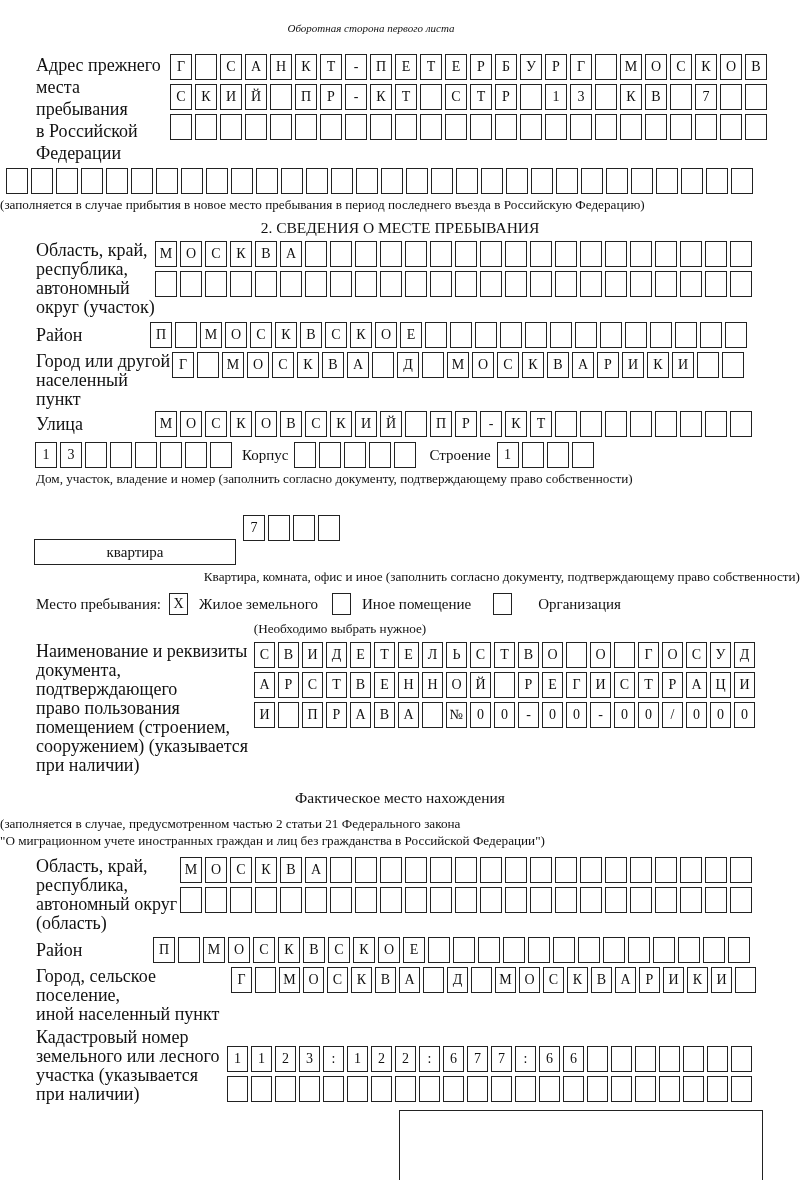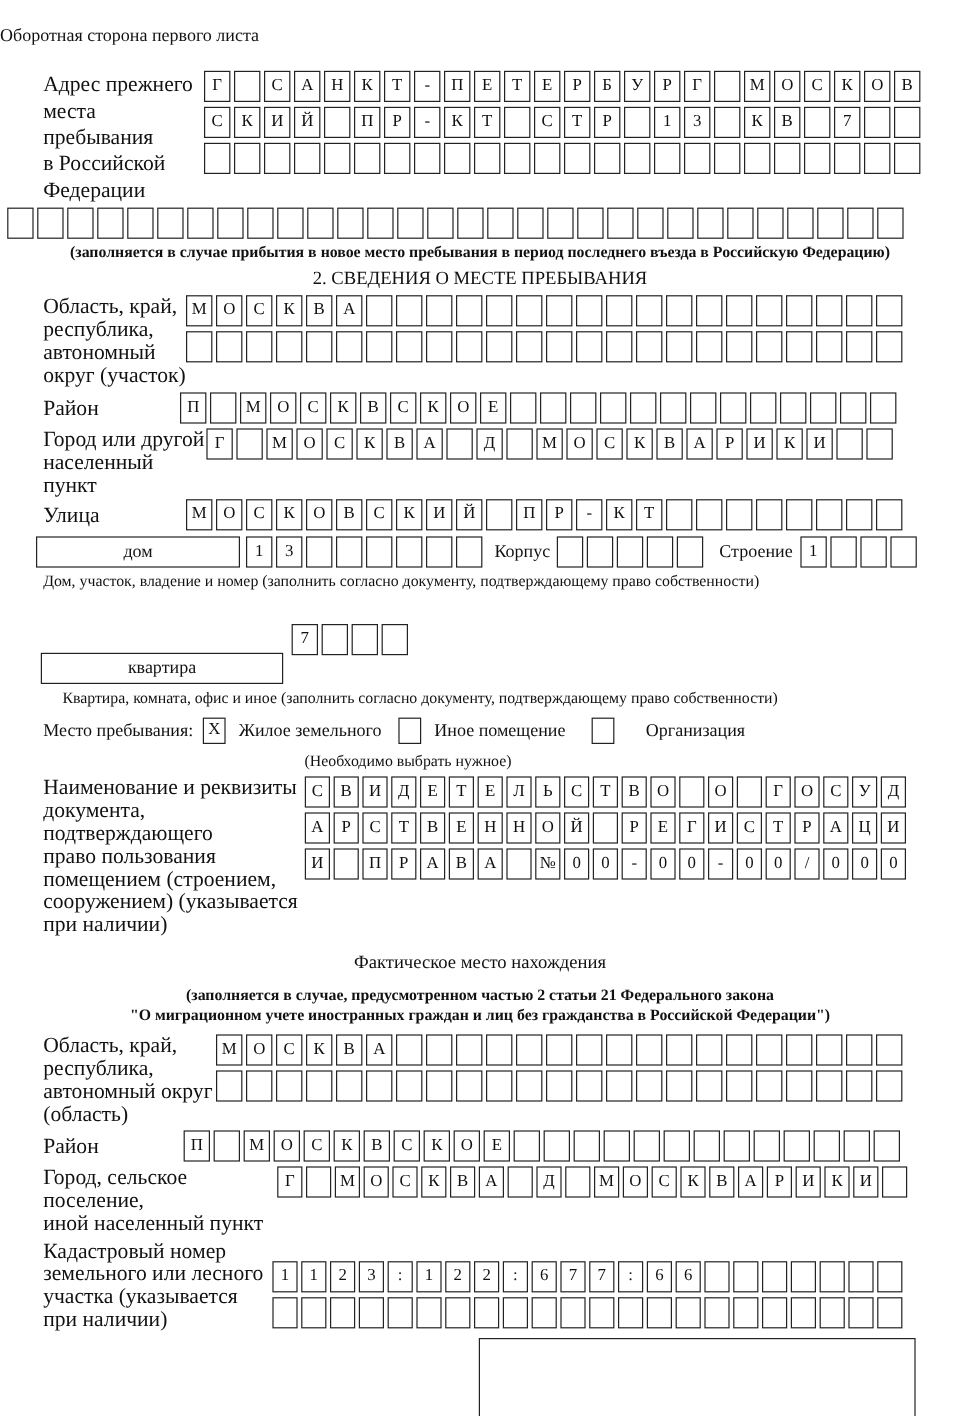--- a/index.html
+++ b/index.html
@@ -2,37 +2,37 @@
 <html lang="ru"><head>
 <meta charset="utf-8">
 <style>
   html,body{margin:0;padding:0;background:#ffffff;}
   body{
     width:800px;height:1180px;
     font-family:"Liberation Serif","DejaVu Serif",serif;
     color:#111;position:relative;overflow:hidden;
     -webkit-font-smoothing:antialiased;
   }
-  .header-note{ text-align:left; padding:22px 58px 0 0; font-size:15px; }
+  .header-note{ text-align:center; padding:22px 58px 0 0; font-size:11px;font-style:italic; }
 
   .frow{ display:flex; align-items:flex-start; }
   .label-col{ font-size:18px; line-height:19px; }
   .label-col.lh22 div{ line-height:22px; }
 
   .rows{ display:flex; flex-direction:column; gap:4px; }
   .cellrow{ display:flex; gap:3px; }
   .cell{
     width:22px;height:26px; box-sizing:border-box;
     border:1.6px solid #222; background:#fff;
     display:flex;align-items:center;justify-content:center;
     font-size:14px; font-family:"Liberation Serif",serif; flex:0 0 auto;
   }
   .sm .cell{ width:21px; }
   .caption{ font-size:13.2px; }
-  .caption.center{ text-align:center;font-weight:bold; }
+  .caption.center{ text-align:left; }
   .heading{ text-align:center; font-weight:normal; font-size:15.5px; }
 
   .widebox{
     box-sizing:border-box; border:1.6px solid #222; height:26px;
     display:flex; align-items:center; justify-content:center;
     font-size:15px; flex:0 0 auto;
   }
   .inline-label{ font-size:15px; line-height:26px; flex:0 0 auto; }
   .checkbox{
     width:19px;height:22px; box-sizing:border-box; border:1.6px solid #222;
@@ -320,21 +320,20 @@
       <span class="cell"></span>
       <span class="cell"></span>
       <span class="cell"></span>
       <span class="cell"></span>
       <span class="cell"></span>
       <span class="cell"></span>
     </div>
 </div>
 
 <div class="frow" style="margin:5px 0 0 30px; align-items:center;">
-  <div class="widebox" style="width:170px;">дом</div>
   <div class="cellrow" style="margin-left:5px;">
       <span class="cell">1</span>
       <span class="cell">3</span>
       <span class="cell"></span>
       <span class="cell"></span>
       <span class="cell"></span>
       <span class="cell"></span>
       <span class="cell"></span>
       <span class="cell"></span>
     </div>
@@ -358,21 +357,21 @@
 
 <div class="frow" style="margin:4px 0 0 34px; align-items:center;">
   <div class="widebox" style="width:202px;margin-top:48px;">квартира</div>
   <div class="cellrow" style="margin-left:7px;">
       <span class="cell">7</span>
       <span class="cell"></span>
       <span class="cell"></span>
       <span class="cell"></span>
     </div>
 </div>
-<div class="caption" style="margin:4px 0 0 52px;">Квартира, комната, офис и иное (заполнить согласно документу, подтверждающему право собственности)</div>
+<div class="caption" style="margin:4px 0 0 36px;text-align:right;">Квартира, комната, офис и иное (заполнить согласно документу, подтверждающему право собственности)</div>
 
 <div class="frow" style="margin:6px 0 0 36px; align-items:center;">
   <div class="inline-label">Место пребывания:</div>
   <div class="checkbox" style="margin-left:8px;">X</div>
   <div class="inline-label" style="margin-left:11px;">Жилое земельного</div>
   <div class="checkbox" style="margin-left:14px;"></div>
   <div class="inline-label" style="margin-left:11px;">Иное помещение</div>
   <div class="checkbox" style="margin-left:22px;"></div>
   <div class="inline-label" style="margin-left:26px;">Организация</div>
 </div>

